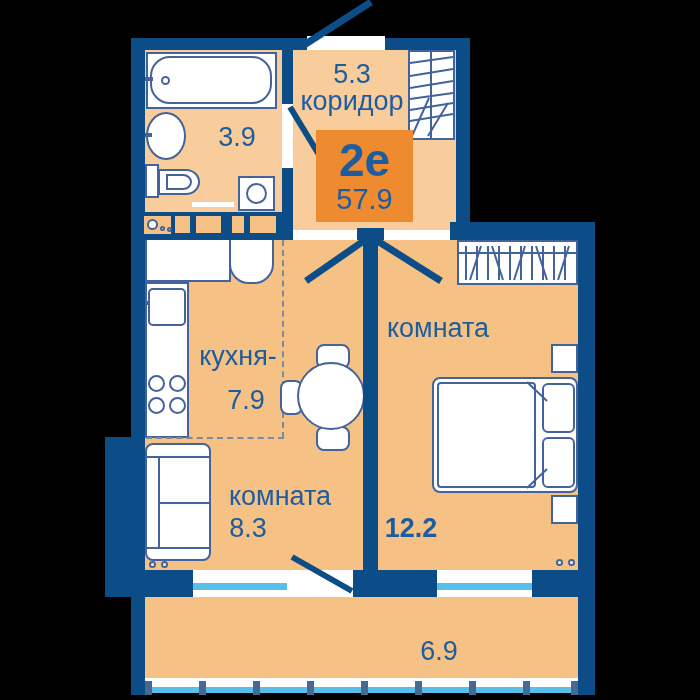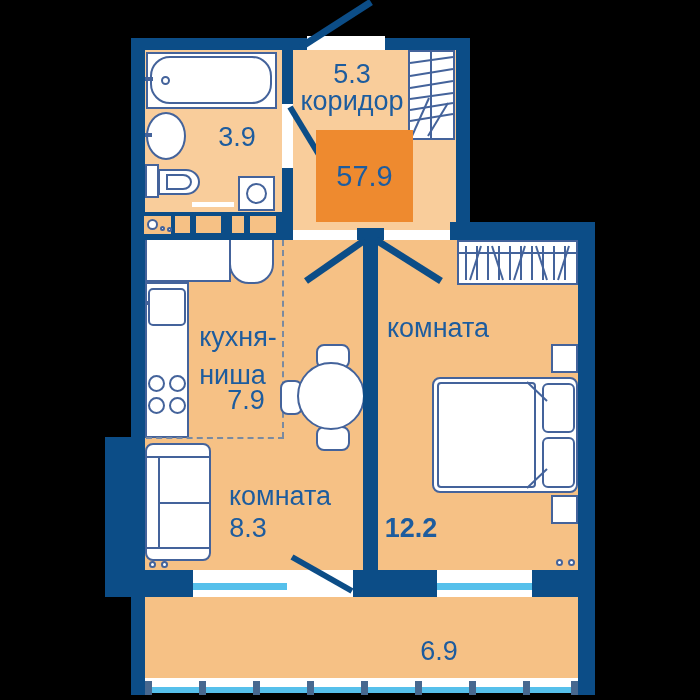--- a/index.html
+++ b/index.html
@@ -173,26 +173,26 @@
       <line class="hatch" x1="536" y1="246" x2="547" y2="280"></line>
       <line class="hatch" x1="558" y1="280" x2="569" y2="246"></line>
     </g>
   </svg>
 
   <div class="lbl" style="left:352px;top:74px;">5.3</div>
   <div class="lbl" style="left:352px;top:101px;">коридор</div>
   <div class="lbl" style="left:237px;top:137px;">3.9</div>
   <div class="lbl" style="left:238px;top:356px;text-align:left;line-height:38px;">
     <span style="display:block;">кухня-</span>
-    <span style="display:block;">ниша</span>
   </div>
   <div class="lbl" style="left:246px;top:400px;">7.9</div>
   <div class="lbl" style="left:280px;top:496px;">комната</div>
   <div class="lbl" style="left:248px;top:528px;">8.3</div>
   <div class="lbl" style="left:438px;top:328px;">комната</div>
   <div class="lbl" style="left:411px;top:528px;font-weight:bold;">12.2</div>
   <div class="lbl" style="left:411px;top:651px;margin-left:28px;">6.9</div>
 
   <div class="abs badge" style="left:316px;top:130px;width:97px;height:92px;">
+    <div class="t1">2е</div>
     <div class="t2">57.9</div>
   </div>
 
 </div>
 
 </body></html>

